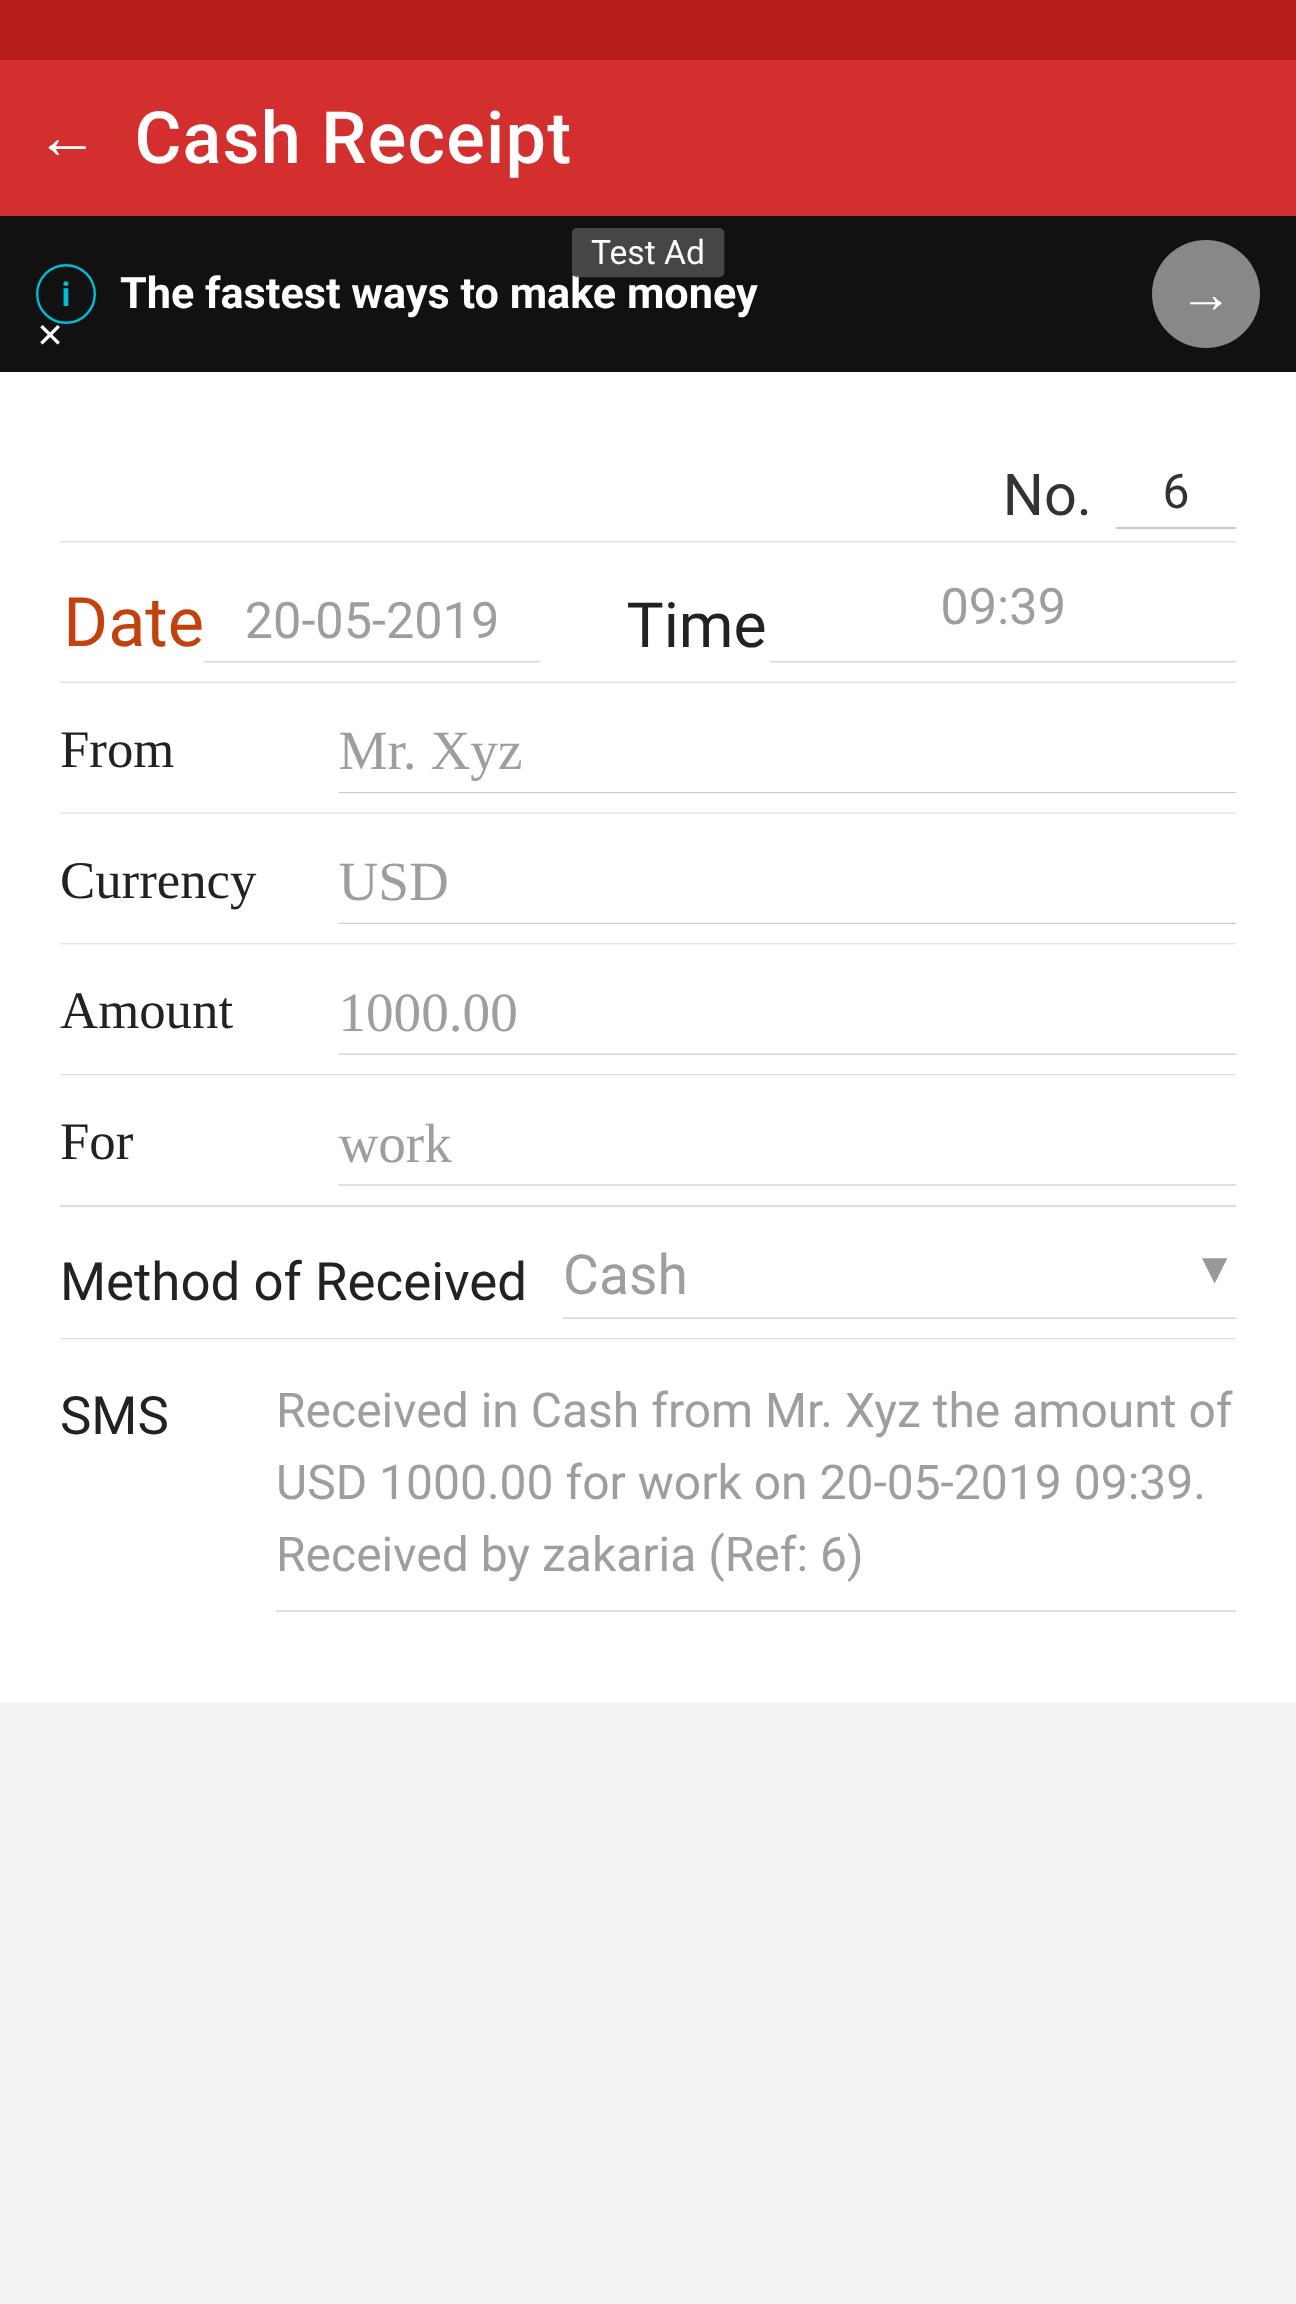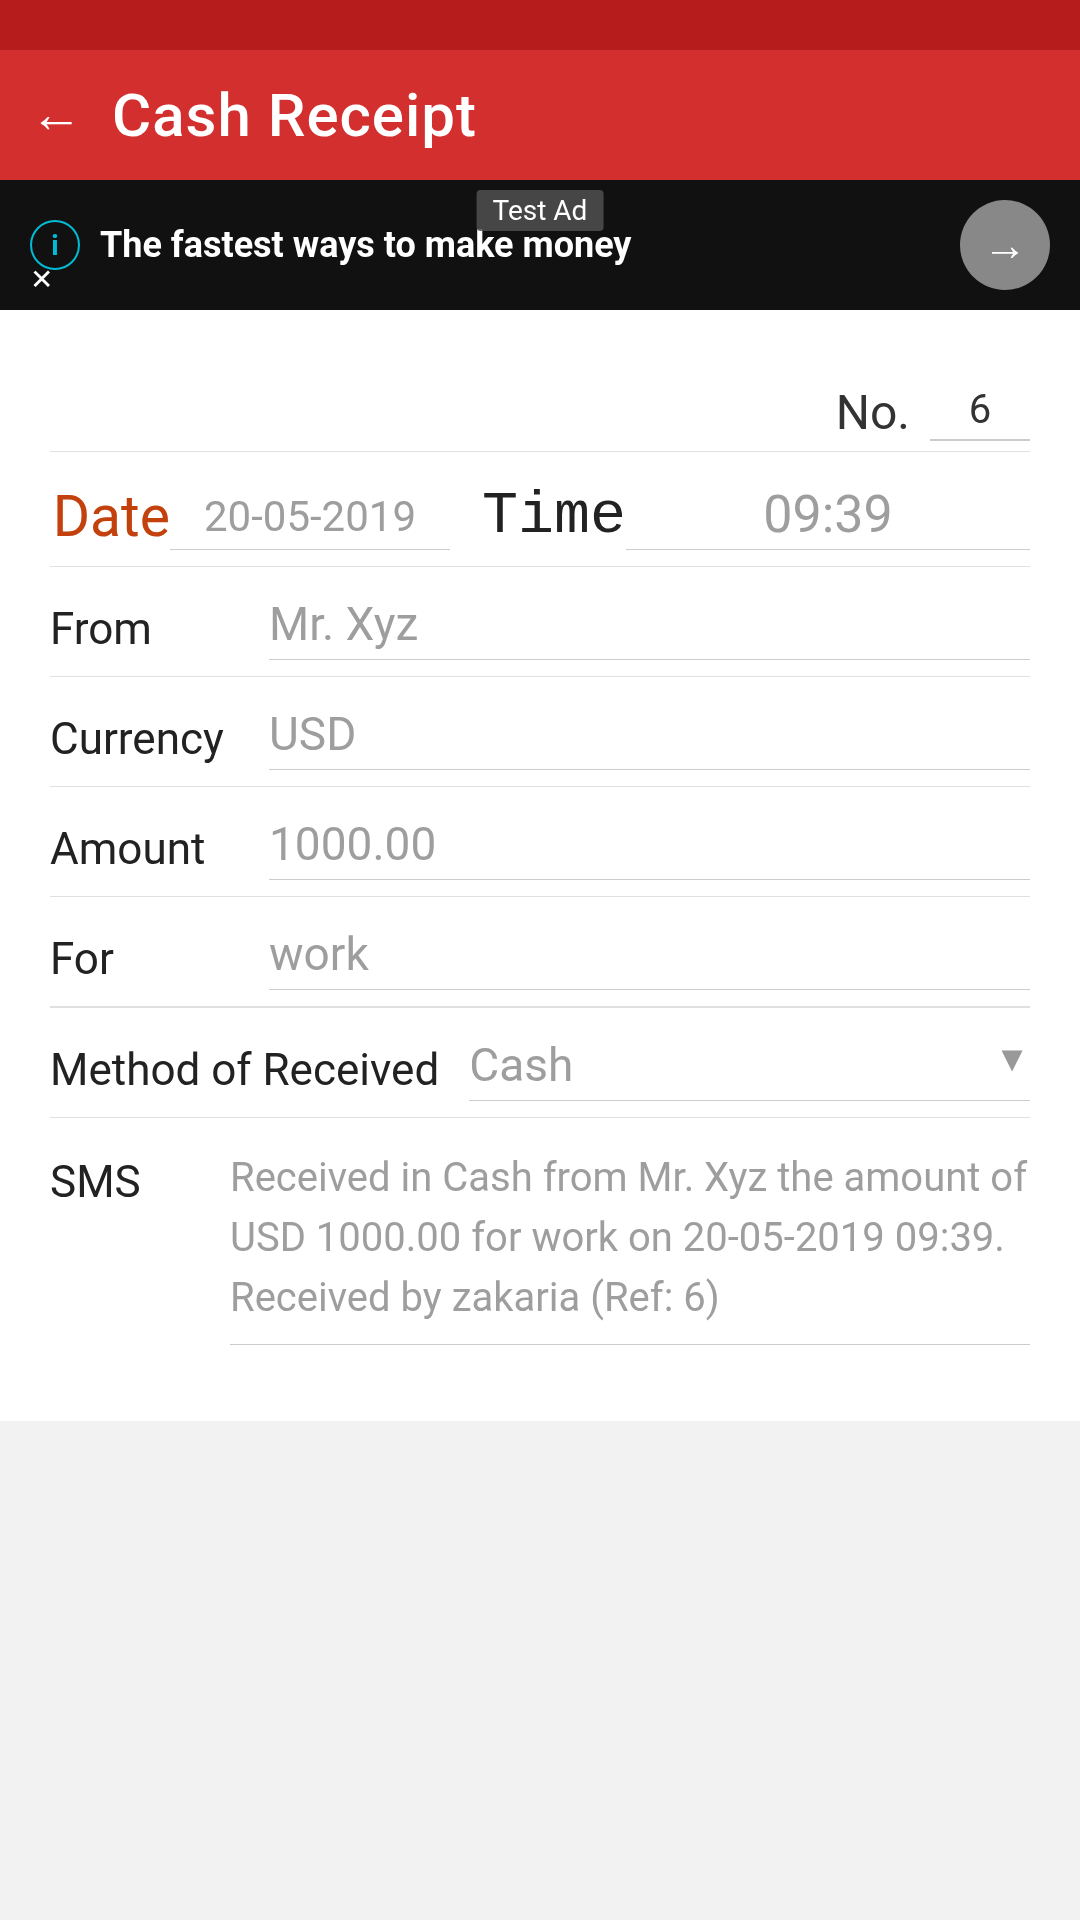--- a/index.html
+++ b/index.html
@@ -145,24 +145,25 @@
       color: #333333;
       border-bottom: 2px solid #cccccc;
       padding-bottom: 6px;
       min-width: 100px;
       text-align: center;
     }
 
     
     .field-row {
       display: flex;
-      align-items: center;
+      align-items: flex-start;
       padding: 30px 10px 16px 10px;
       border-bottom: none;
-      gap: 19px;
+      gap: 32px;
+      font-family: Liberation Serif, serif;
     }
 
     .field-label {
       font-size: 44px;
       color: #222222;
       min-width: 200px;
       font-weight: 400;
     }
 
     .field-value {
@@ -192,33 +193,32 @@
     .date-value {
       font-size: 42px;
       color: #9e9e9e;
       border-bottom: 1.5px solid #cccccc;
       padding-bottom: 8px;
       min-width: 280px;
       text-align: center;
     }
 
     .time-label {
-      font-size: 60px;
+      font-size: 52px;
       color: #222222;
       font-weight: 400;
       min-width: 120px;
-      margin-left: 32px;
-      font-family: Liberation Mono, monospace;
+      margin-left: 72px;
     }
 
     .time-value {
-      font-size: 52px;
-      color: #9e9e9e;
-      border-bottom: 1.5px solid #cccccc;
-      padding-bottom: 4px;
+      font-size: 42px;
+      color: #9e9e9e;
+      border-bottom: 1.5px solid #cccccc;
+      padding-bottom: 20px;
       flex: 1;
       text-align: center;
     }
 
     
     .payment-row {
       display: flex;
       align-items: center;
       padding: 30px 10px 16px 10px;
       gap: 30px;

